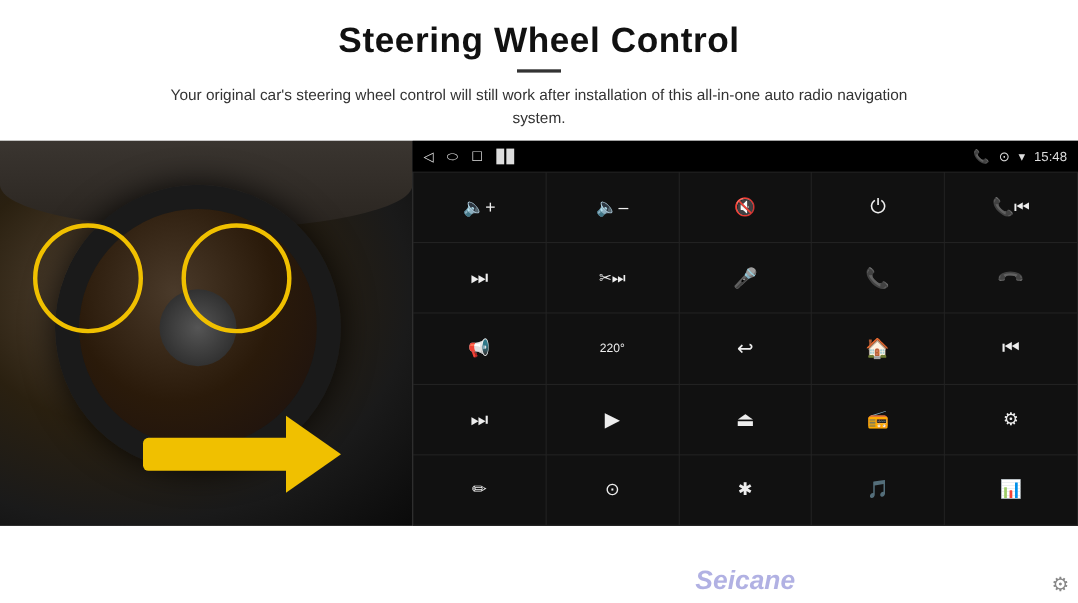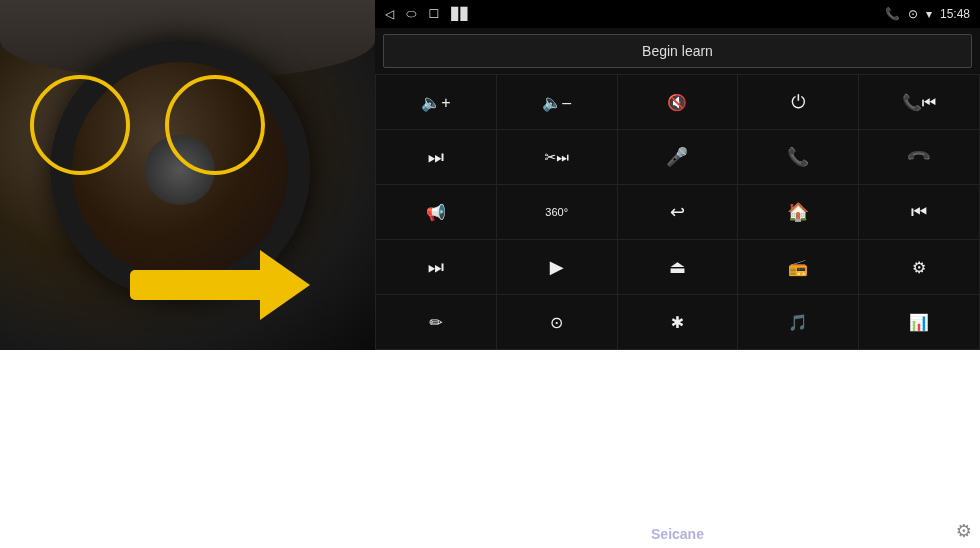--- a/index.html
+++ b/index.html
@@ -238,21 +238,22 @@
       position: relative;
     }
 
     
     .watermark {
       position: absolute;
       bottom: 6px;
       left: 50%;
       transform: translateX(-50%);
       color: rgba(100,100,200,0.5);
-      font-size: 14px;
+      font-size: 24px;
+      font-style: italic;
       font-weight: bold;
       white-space: nowrap;
       pointer-events: none;
       margin-top: 11px;
     }
 
     .gear-icon-bottom {
       position: absolute;
       bottom: 6px;
       right: 8px;
@@ -263,20 +264,25 @@
 
     .ui-panel-wrapper {
       position: relative;
     }
   </style>
 </head>
 <body>
 
 <div class="page-container">
 
+  <div class="header-section">
+    <h1 class="main-title">Steering Wheel Control</h1>
+    <div class="title-divider"></div>
+    <p class="subtitle">Your original car's steering wheel control will still work after installation of this all-in-one auto radio navigation system.</p>
+  </div>
 
   <div class="content-section">
 
     <div class="steering-image">
       <div class="sw-bg"></div>
       <div class="dashboard-hint"></div>
       <div class="sw-wheel"></div>
       <div class="yellow-circle-left"></div>
       <div class="yellow-circle-right"></div>
 
@@ -297,23 +303,20 @@
             <span class="status-icon">▊▊</span>
           </div>
           <div class="status-right">
             <span>📞</span>
             <span>⊙</span>
             <span>▾</span>
             <span>15:48</span>
           </div>
         </div>
 
-        <div class="begin-learn-row">
-          <button class="begin-learn-btn">Begin learn</button>
-        </div>
 
         <div class="controls-grid">
 
           <div class="ctrl-btn">
             <span>🔈+</span>
           </div>
           <div class="ctrl-btn">
             <span>🔈–</span>
           </div>
           <div class="ctrl-btn">
@@ -339,21 +342,21 @@
             <span style="font-size:18px;">📞</span>
           </div>
           <div class="ctrl-btn">
             <span style="font-size:16px; transform:rotate(135deg);display:inline-block;">📞</span>
           </div>
 
           <div class="ctrl-btn">
             <span style="font-size:16px;">📢</span>
           </div>
           <div class="ctrl-btn">
-            <span style="font-size:11px;">360°</span>
+            <span style="font-size:11px;">220°</span>
           </div>
           <div class="ctrl-btn">
             <span style="font-size:18px;">↩</span>
           </div>
           <div class="ctrl-btn">
             <span style="font-size:18px;">🏠</span>
           </div>
           <div class="ctrl-btn">
             <span style="font-size:18px;">⏮</span>
           </div>

